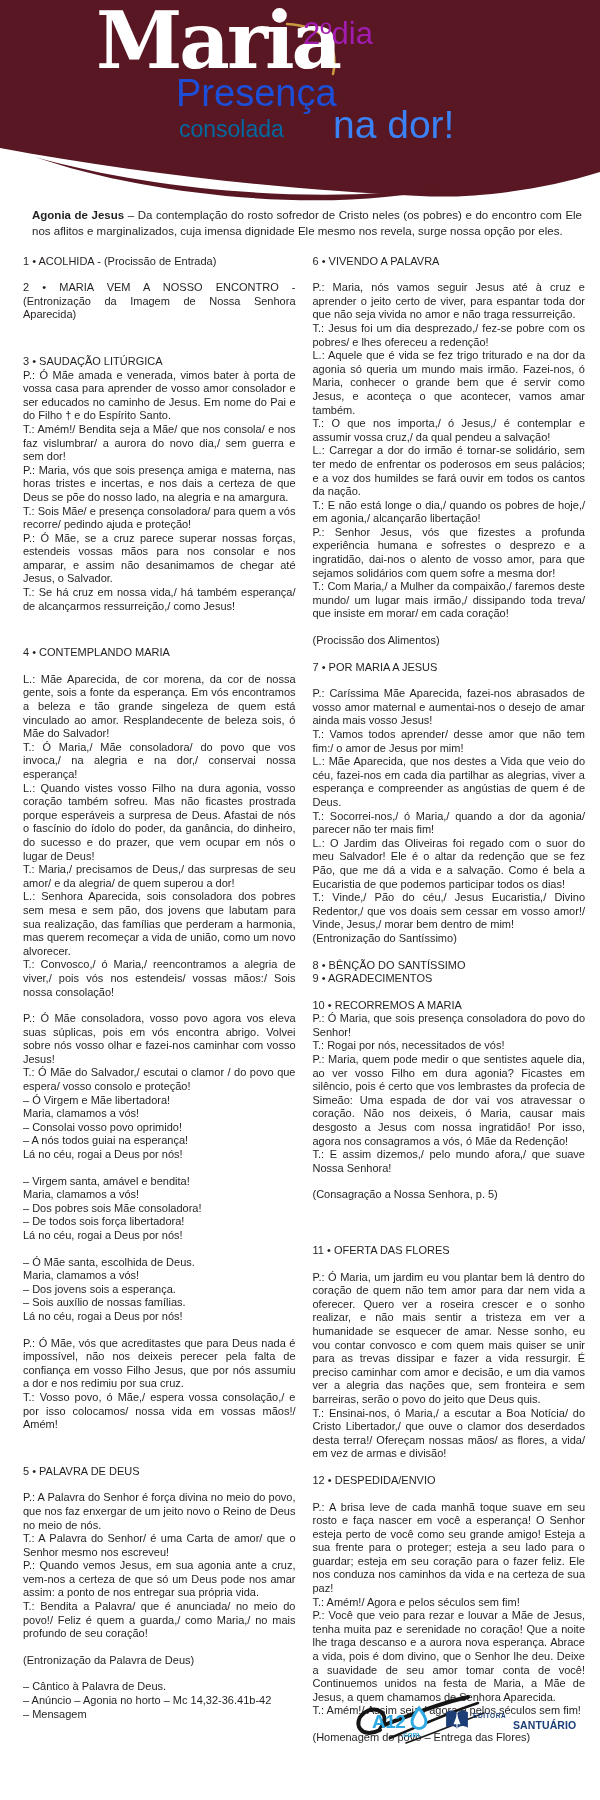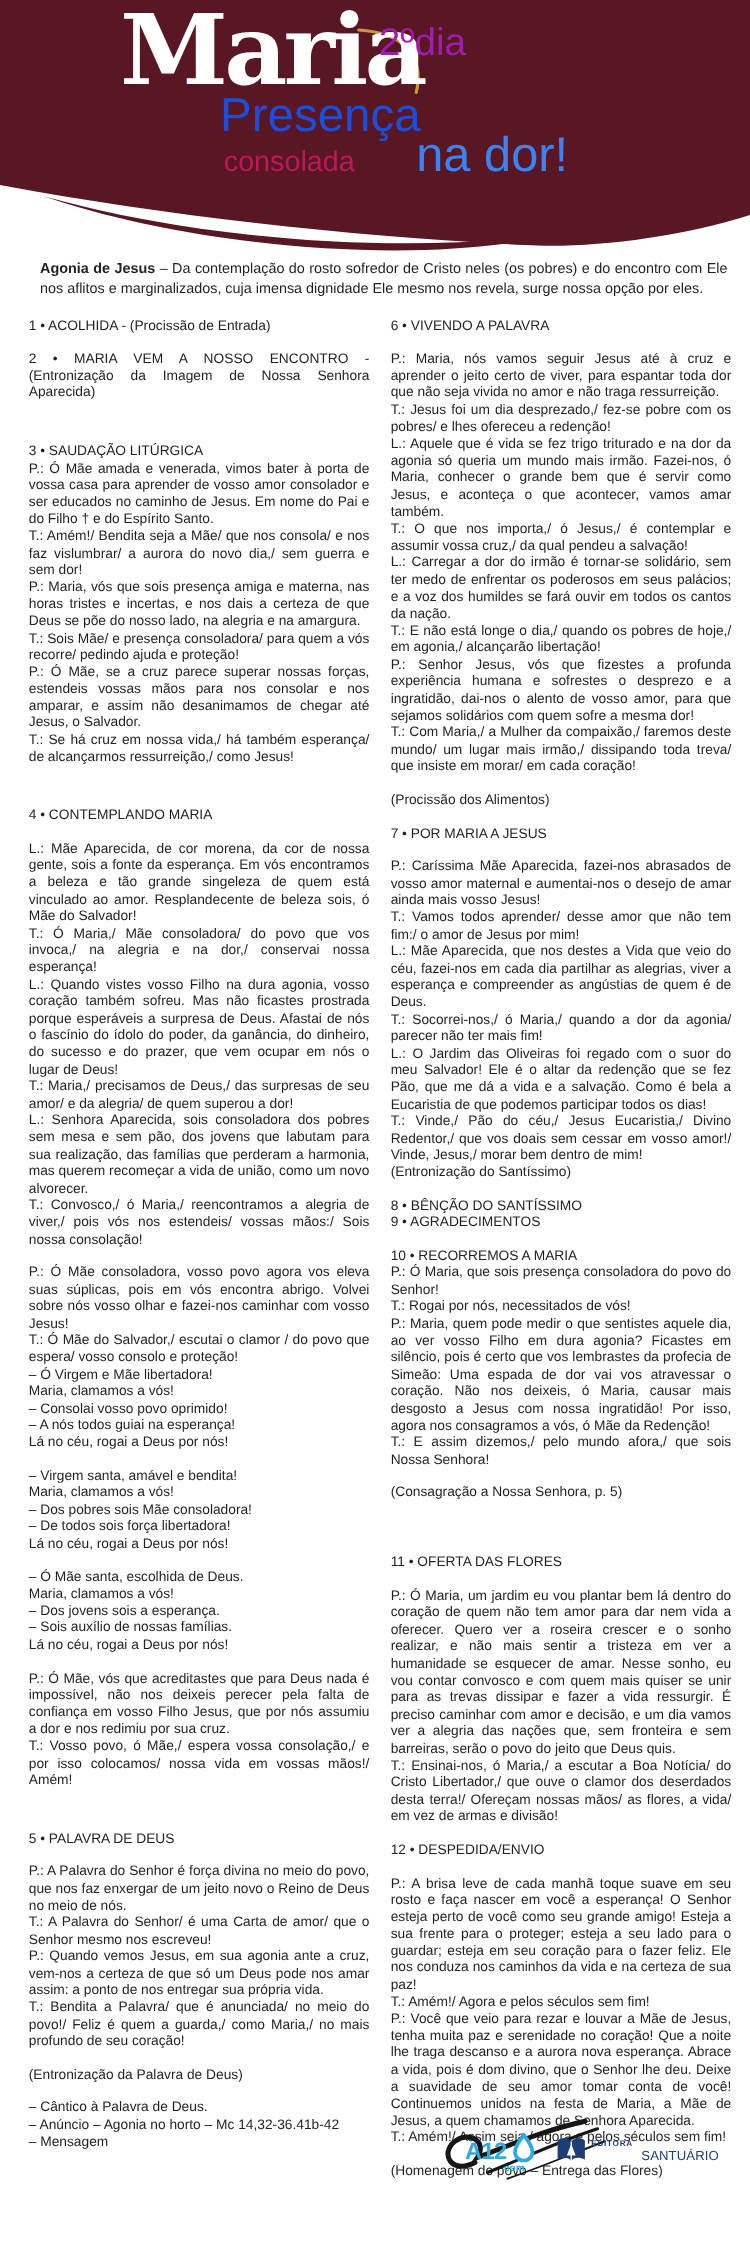--- a/index.html
+++ b/index.html
@@ -7,21 +7,21 @@
           font-family:"Liberation Sans", sans-serif; color:#231f20; overflow:hidden; }
 
   
   .header { position:relative; width:600px; height:200px; }
   .hdr-svg { position:absolute; left:0; top:0; display:block; }
   .title-script { position:absolute; left:96px; top:2px; font-family:"DejaVu Serif", serif;
                   font-weight:bold; font-size:78px; line-height:1;
                   color:#fff; letter-spacing:-3px; }
   .day  { position:absolute; left:303px; top:16px; font-size:31px; color:#a21caf; font-weight:normal; }
   .sub1 { position:absolute; left:176px; top:72px;  font-size:38px; color:#1d4ed8; }
-  .sub2a{ position:absolute; left:179px; top:116px; font-size:23px; color:#be185d; }
+  .sub2a{ position:absolute; left:179px; top:116px; font-size:23px; color:#0369a1; }
   .sub2b{ position:absolute; left:333px; top:103px; font-size:39px; color:#3b82f6; }
 
   
   .intro { margin:8px 18px 0 32px; font-size:11.5px; line-height:15.8px; text-align:justify; }
   .intro .b { font-weight:bold; }
 
   
   .columns { display:flex; column-gap:17px; margin:15px 15px 0 23px; }
   .col { flex:1 1 0; min-width:0; font-size:11px; line-height:13.6px; }
   .blk { text-align:justify; }
@@ -31,21 +31,21 @@
   
   .flourish { position:absolute; left:350px; top:1694px; }
   .logos { position:absolute; left:372px; top:1706px; display:flex; align-items:flex-start; gap:13px; }
   .a12 { position:relative; width:60px; height:34px; }
   .a12-text { position:absolute; left:0; top:5px; font-size:19px; font-weight:bold; color:#2fa9e1; letter-spacing:-0.5px; }
   .drop { position:absolute; left:37px; top:0; }
   .a12-com { position:absolute; left:29px; top:24px; font-size:8px; font-weight:bold; color:#2fa9e1;text-align:center; }
   .sant { display:flex; gap:4px; margin-top:3px; }
   .sant-text { display:flex; flex-direction:column; color:#1c3e77; }
   .sant-top { font-size:6.5px; font-weight:bold; letter-spacing:0.6px; margin-top:3px; }
-  .sant-b   { font-size:10.5px; font-weight:normal; letter-spacing:0.1px;padding-left:40px; }
+  .sant-b   { font-size:10.5px; font-weight:bold; letter-spacing:0.1px;padding-left:40px; }
 </style>
 </head>
 <body>
 
 <div class="page">
 
   <div class="header">
     <svg class="hdr-svg" width="600" height="214" viewBox="0 0 600 214">
       <path d="M0 0 H600 V172 C540 191 468 199 420 196 C290 190 140 174 0 148 Z" fill="#581722"></path>
       <path d="M35 157 C160 192 320 204 448 187 C330 215 148 196 35 157 Z" fill="#581722"></path>
@@ -125,21 +125,21 @@
         <div class="blk p">T.: Socorrei-nos,/ ó Maria,/ quando a dor da agonia/ parecer não ter mais fim!</div>
         <div class="blk p">L.: O Jardim das Oliveiras foi regado com o suor do meu Salvador! Ele é o altar da redenção que se fez Pão, que me dá a vida e a salvação. Como é bela a Eucaristia de que podemos participar todos os dias!</div>
         <div class="blk p">T.: Vinde,/ Pão do céu,/ Jesus Eucaristia,/ Divino Redentor,/ que vos doais sem cessar em vosso amor!/ Vinde, Jesus,/ morar bem dentro de mim!</div>
         <div class="blk p">(Entronização do Santíssimo)</div>
         <div class="blk h g1">8 • BÊNÇÃO DO SANTÍSSIMO</div>
         <div class="blk h">9 • AGRADECIMENTOS</div>
         <div class="blk h g1">10 • RECORREMOS A MARIA</div>
         <div class="blk p">P.: Ó Maria, que sois presença consoladora do povo do Senhor!</div>
         <div class="blk p">T.: Rogai por nós, necessitados de vós!</div>
         <div class="blk p">P.: Maria, quem pode medir o que sentistes aquele dia, ao ver vosso Filho em dura agonia? Ficastes em silêncio, pois é certo que vos lembrastes da profecia de Simeão: Uma espada de dor vai vos atravessar o coração. Não nos deixeis, ó Maria, causar mais desgosto a Jesus com nossa ingratidão! Por isso, agora nos consagramos a vós, ó Mãe da Redenção!</div>
-        <div class="blk p">T.: E assim dizemos,/ pelo mundo afora,/ que sois Nossa Senhora!</div>
+        <div class="blk p">T.: E assim dizemos,/ pelo mundo afora,/ que suave Nossa Senhora!</div>
         <div class="blk p g1">(Consagração a Nossa Senhora, p. 5)</div>
         <div class="blk h g3">11 • OFERTA DAS FLORES</div>
         <div class="blk p g1">P.: Ó Maria, um jardim eu vou plantar bem lá dentro do coração de quem não tem amor para dar nem vida a oferecer. Quero ver a roseira crescer e o sonho realizar, e não mais sentir a tristeza em ver a humanidade se esquecer de amar. Nesse sonho, eu vou contar convosco e com quem mais quiser se unir para as trevas dissipar e fazer a vida ressurgir. É preciso caminhar com amor e decisão, e um dia vamos ver a alegria das nações que, sem fronteira e sem barreiras, serão o povo do jeito que Deus quis.</div>
         <div class="blk p">T.: Ensinai-nos, ó Maria,/ a escutar a Boa Notícia/ do Cristo Libertador,/ que ouve o clamor dos deserdados desta terra!/ Ofereçam nossas mãos/ as flores, a vida/ em vez de armas e divisão!</div>
         <div class="blk h g1">12 • DESPEDIDA/ENVIO</div>
         <div class="blk p g1">P.: A brisa leve de cada manhã toque suave em seu rosto e faça nascer em você a esperança! O Senhor esteja perto de você como seu grande amigo! Esteja a sua frente para o proteger; esteja a seu lado para o guardar; esteja em seu coração para o fazer feliz. Ele nos conduza nos caminhos da vida e na certeza de sua paz!</div>
         <div class="blk p">T.: Amém!/ Agora e pelos séculos sem fim!</div>
         <div class="blk p">P.: Você que veio para rezar e louvar a Mãe de Jesus, tenha muita paz e serenidade no coração! Que a noite lhe traga descanso e a aurora nova esperança. Abrace a vida, pois é dom divino, que o Senhor lhe deu. Deixe a suavidade de seu amor tomar conta de você! Continuemos unidos na festa de Maria, a Mãe de Jesus, a quem chamamos de Senhora Aparecida.</div>
         <div class="blk p">T.: Amém!/ Assim seja,/ agora e pelos séculos sem fim!</div>
         <div class="blk p g1">(Homenagem do povo – Entrega das Flores)</div>

